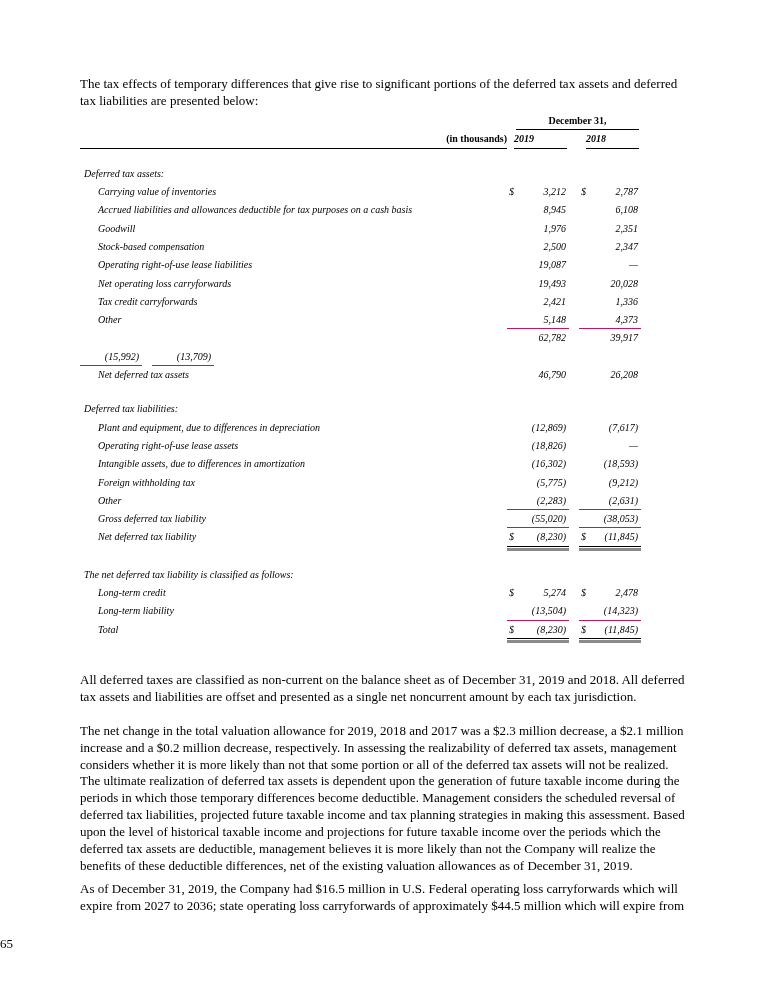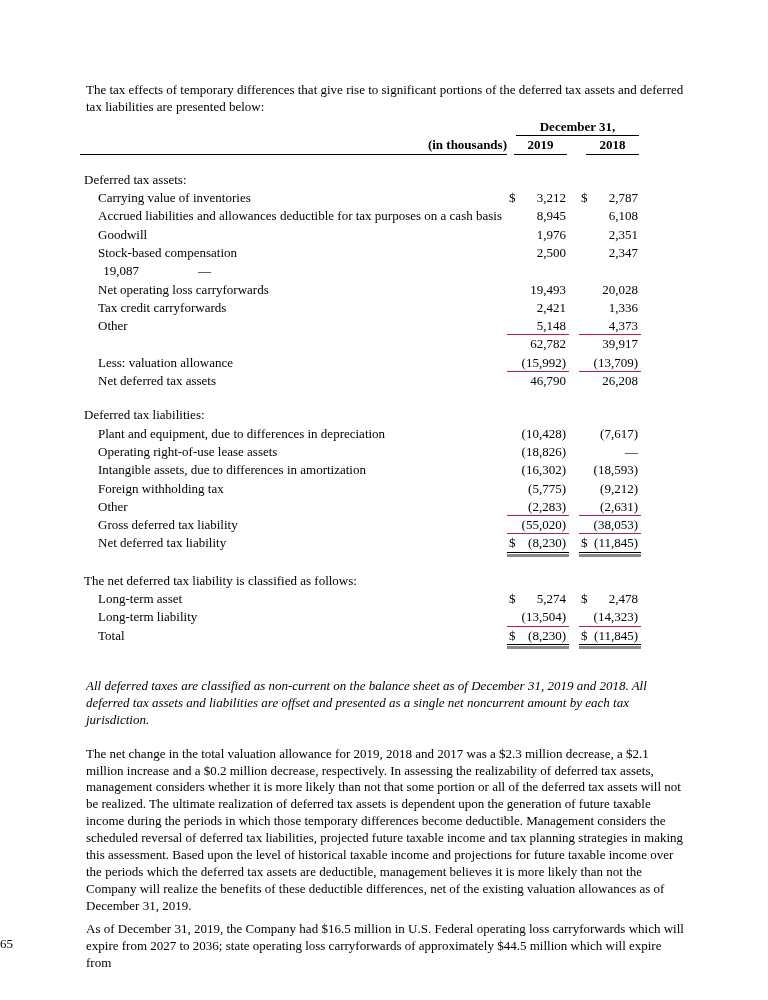--- a/index.html
+++ b/index.html
@@ -2,50 +2,50 @@
 <html><head>
 <meta charset="utf-8">
 <style>
   html,body{margin:0;padding:0;background:#e8e8e8;}
   .page{
     width:768px;height:1000px;background:#ffffff;color:#000;
     font-family:"Liberation Serif","DejaVu Serif",serif;
     position:relative;box-sizing:border-box;
     padding:76px 78px 0 80px;overflow:hidden;
   }
-  p{margin:6px;font-size:13px;line-height:16.9px;}
+  p{margin:0;font-size:13px;line-height:16.9px;}
   .intro{margin-bottom:2px;}
 
   
-  .fintable{font-size:13px;}
+  .fintable{font-size:10px;}
   .hdr1{display:flex;height:18px;line-height:18px;}
   .hdr1 .sp{flex:1;}
   .dec{width:123px;text-align:center;font-weight:bold;border-bottom:1px solid #000;}
   .hdr1 .tailc{width:51px;}
   .hdr2{display:flex;height:19px;line-height:19px;align-items:flex-end;}
   .units{flex:1;font-weight:bold;border-bottom:1px solid #000;text-align:right;}
-  .hc{width:53px;margin-left:7px;margin-right:2px;text-align:center;font-weight:bold;border-bottom:1px solid #000;}
+  .hc{width:53px;margin-left:7px;margin-right:2px;text-align:left;font-weight:bold;border-bottom:1px solid #000;font-style:italic;}
   .hgap{width:10px;}
   .hdr2 .tailc{width:49px;}
 
   .sectionblock{margin-top:16px;}
   .sectionblock.class-block{margin-top:19px;}
-  .trow{display:flex;height:18.3px;line-height:18.3px;}
+  .trow{display:flex;height:18.3px;line-height:18.3px;font-style:italic;}
   .lbl{flex:1;padding-left:18px;white-space:nowrap;overflow:hidden;}
   .lbl.sect{padding-left:4px;}
   .grp{width:62px;display:flex;justify-content:space-between;padding-left:2px;box-sizing:border-box;position:relative;}
   .grp .val{padding-right:3px;}
   .gapc{width:10px;}
   .tailc{width:49px;}
   .u{border-bottom:1px solid #be185d;}
   .uu{border-bottom:1px solid #000;}
   .uu::after{content:"";position:absolute;left:0;right:0;bottom:-5px;height:3px;background:#8a8a8a;}
 
   .para-block p{margin-top:17px;}
-  .para-block .p1{margin-top:33px;font-style:italic;}
+  .para-block .p1{margin-top:33px;}
   .para-block .p3{margin-top:6px;}
 
   .pagenum{position:absolute;top:936px;left:0;width:768px;font-size:13px;}
 </style>
 </head>
 <body>
 
 <div class="page">
 
   <p class="intro">The tax effects of temporary differences that give rise to significant portions of the deferred tax assets and deferred tax liabilities are presented below:</p>
@@ -121,20 +121,21 @@
           </span>
         <span class="gapc"></span>
         <span class="grp">
             <span class="cur"></span>
             <span class="val">2,347</span>
           </span>
         <span class="tailc"></span>
       </div>
 
       <div class="trow">
+        <span class="lbl">Operating right-of-use lease liabilities</span>
         <span class="grp">
             <span class="cur"></span>
             <span class="val">19,087</span>
           </span>
         <span class="gapc"></span>
         <span class="grp">
             <span class="cur"></span>
             <span class="val">—</span>
           </span>
         <span class="tailc"></span>
@@ -190,21 +191,20 @@
           </span>
         <span class="gapc"></span>
         <span class="grp">
             <span class="cur"></span>
             <span class="val">39,917</span>
           </span>
         <span class="tailc"></span>
       </div>
 
       <div class="trow">
-        <span class="lbl">Less: valuation allowance</span>
         <span class="grp u">
             <span class="cur"></span>
             <span class="val">(15,992)</span>
           </span>
         <span class="gapc"></span>
         <span class="grp u">
             <span class="cur"></span>
             <span class="val">(13,709)</span>
           </span>
         <span class="tailc"></span>
@@ -227,21 +227,21 @@
 
     <div class="sectionblock">
       <div class="trow">
         <span class="lbl sect">Deferred tax liabilities:</span>
       </div>
 
       <div class="trow">
         <span class="lbl">Plant and equipment, due to differences in depreciation</span>
         <span class="grp">
             <span class="cur"></span>
-            <span class="val">(10,428)</span>
+            <span class="val">(12,869)</span>
           </span>
         <span class="gapc"></span>
         <span class="grp">
             <span class="cur"></span>
             <span class="val">(7,617)</span>
           </span>
         <span class="tailc"></span>
       </div>
 
       <div class="trow">
@@ -328,21 +328,21 @@
         <span class="tailc"></span>
       </div>
     </div>
 
     <div class="sectionblock class-block">
       <div class="trow">
         <span class="lbl sect">The net deferred tax liability is classified as follows:</span>
       </div>
 
       <div class="trow">
-        <span class="lbl">Long-term asset</span>
+        <span class="lbl">Long-term credit</span>
         <span class="grp">
             <span class="cur">$</span>
             <span class="val">5,274</span>
           </span>
         <span class="gapc"></span>
         <span class="grp">
             <span class="cur">$</span>
             <span class="val">2,478</span>
           </span>
         <span class="tailc"></span>

